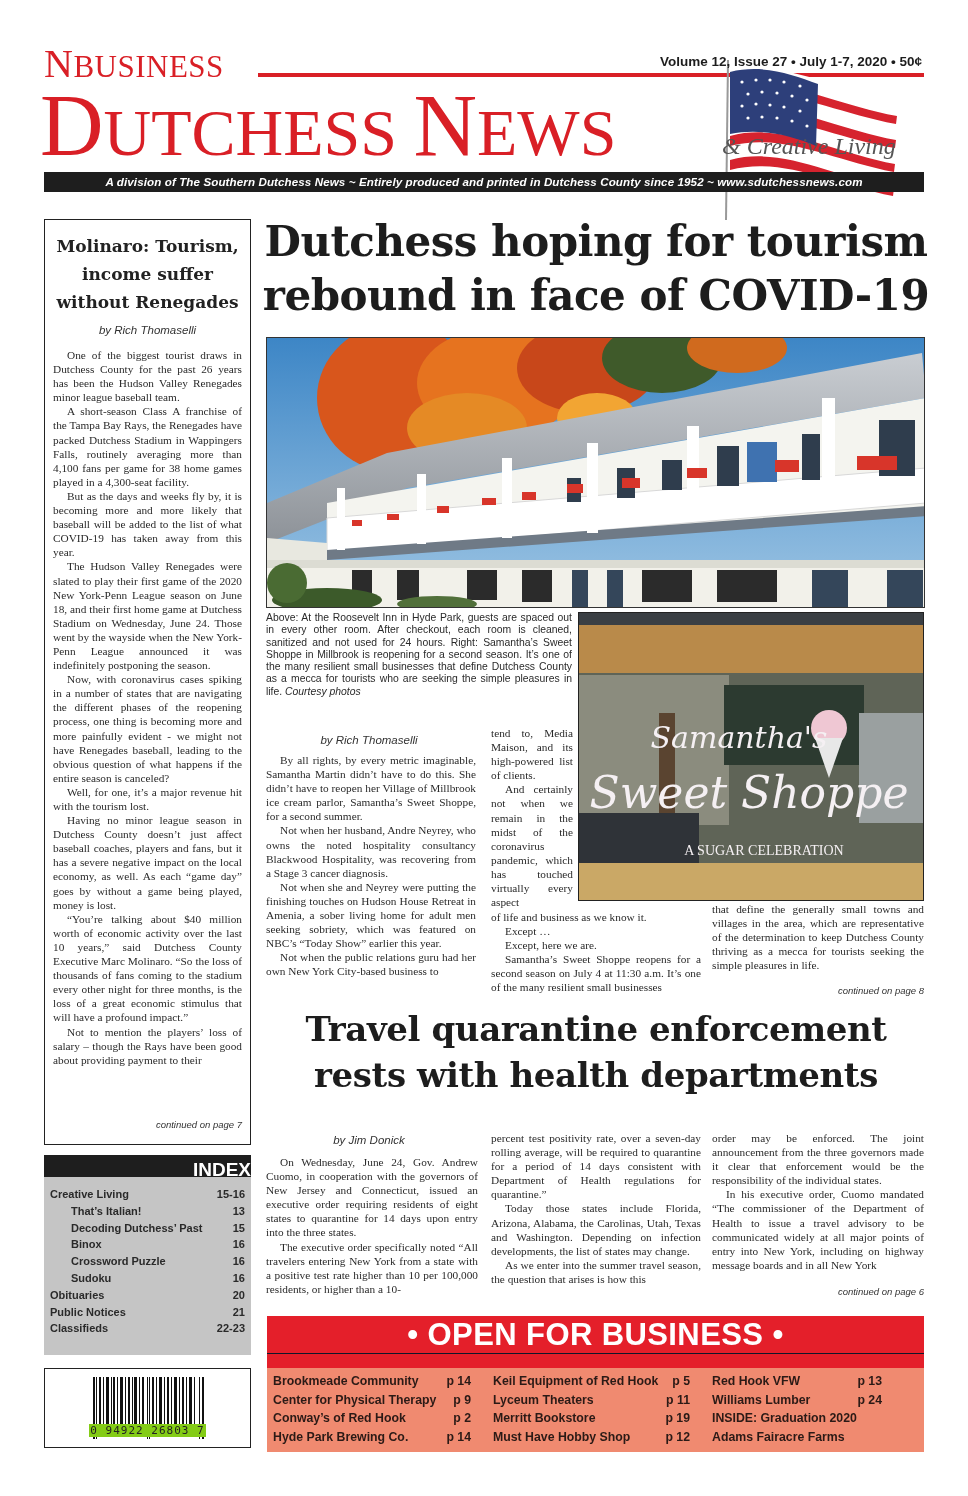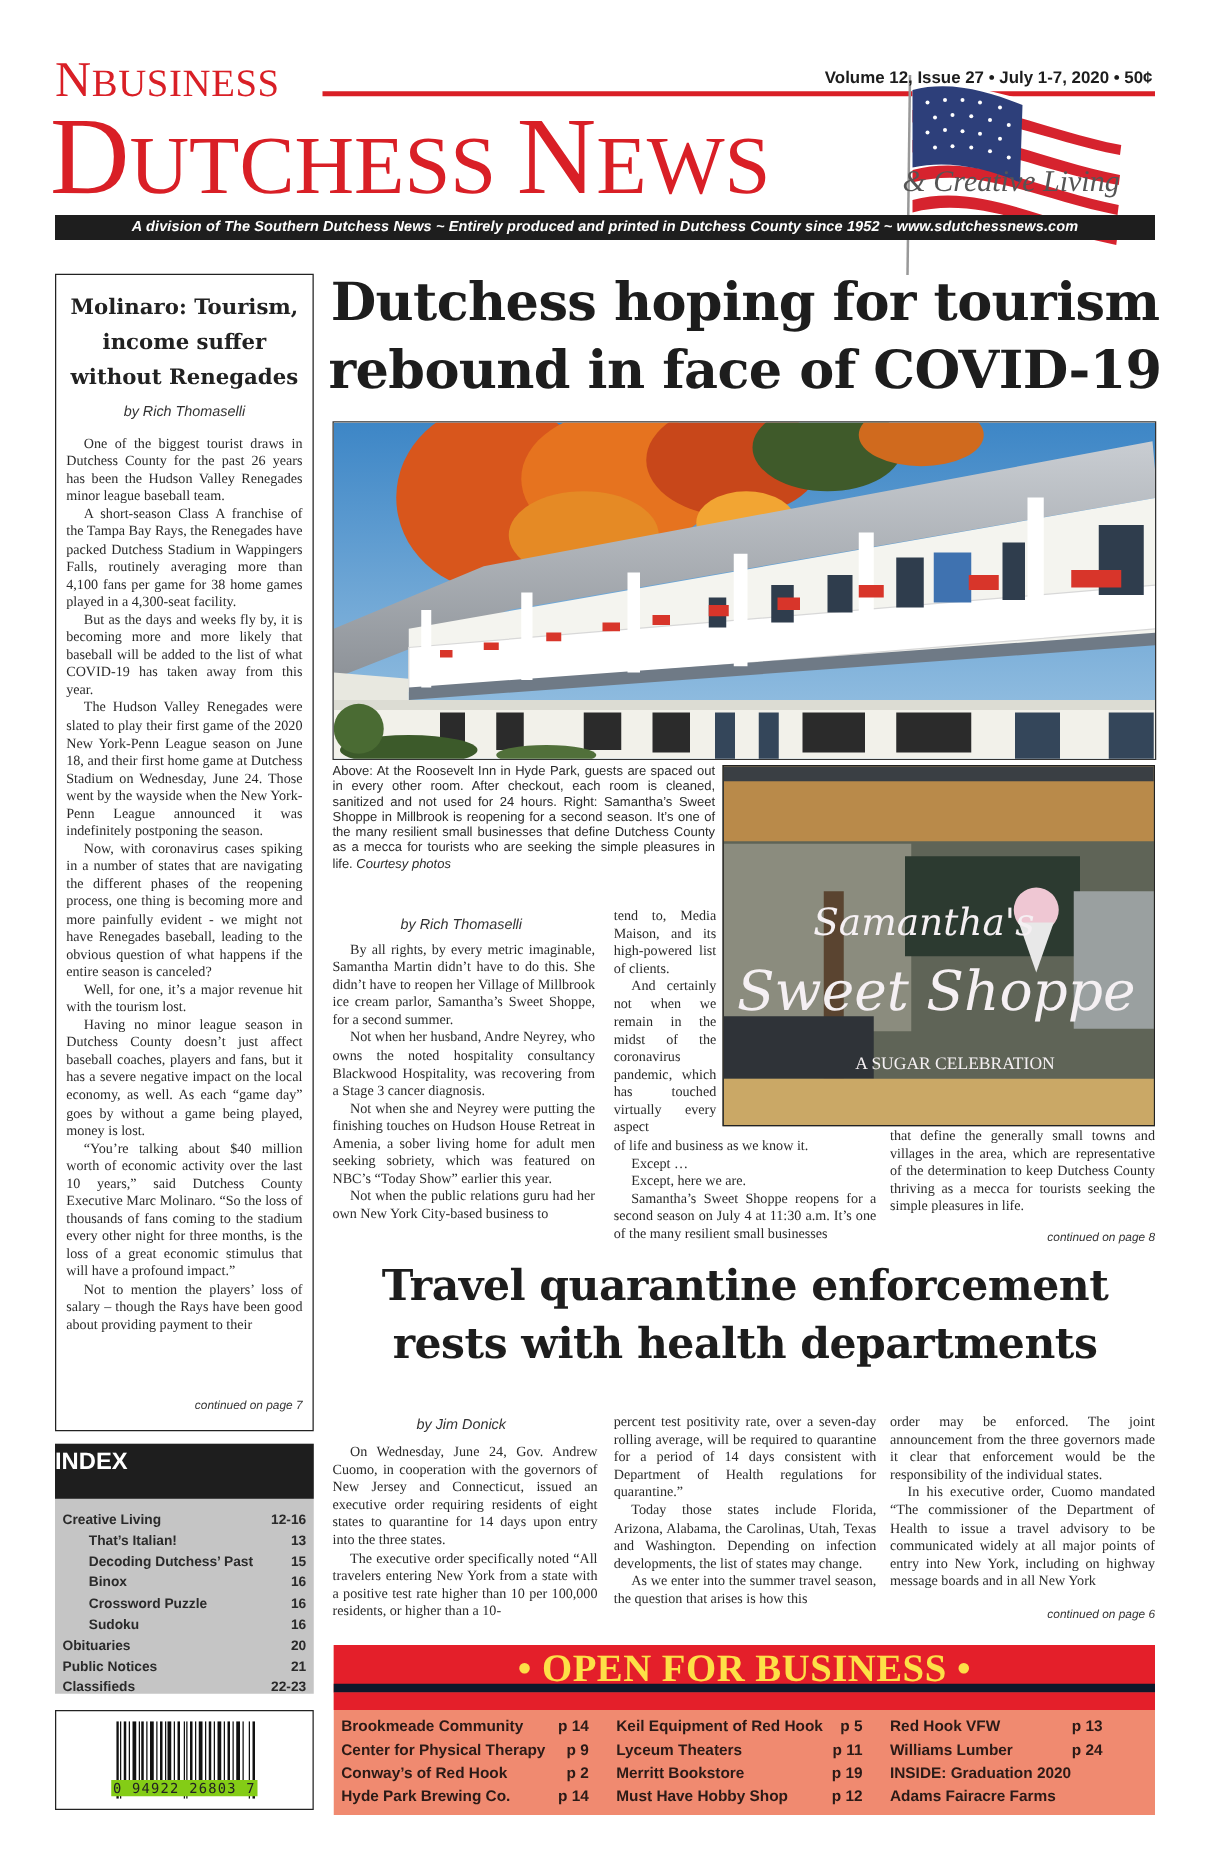--- a/index.html
+++ b/index.html
@@ -23,21 +23,21 @@
   .side-box { position: absolute; left: 44px; top: 219px; width: 207px; height: 926px; border: 1.5px solid #222; padding: 10px 8px; }
   .side-headline { font-family: "DejaVu Serif", serif; font-weight: bold; font-size: 17px; line-height: 28px; text-align: center; color: #222; margin-top: 2px; }
   .byline { font-family: "Liberation Sans", sans-serif; font-style: italic; font-size: 11.5px; text-align: center; color: #333; margin: 8px 0 12px; }
   .body-text { font-family: "Liberation Serif", serif; font-size: 11.3px; line-height: 14.1px; text-align: justify; color: #2a2a2a; }
   .body-text p { text-indent: 14px; }
   .continued { font-family: "Liberation Sans", sans-serif; font-style: italic; font-size: 9.5px; text-align: right; color: #333; margin-top: 8px; }
   .side-continued { position: absolute; right: 8px; bottom: 14px; }
 
   
   .index-box { position: absolute; left: 44px; top: 1155px; width: 207px; height: 200px; background: #c5c5c5; }
-  .index-head { height: 44px; background: #1e1e1e; color: #fff; font-family: "Liberation Sans", sans-serif; font-weight: bold; font-size: 19px; text-align: left; line-height: 30px; }
+  .index-head { height: 22px; background: #1e1e1e; color: #fff; font-family: "Liberation Sans", sans-serif; font-weight: bold; font-size: 19px; text-align: right; line-height: 30px; }
   .index-list { padding: 9px 6px 0 6px; font-family: "Liberation Sans", sans-serif; font-weight: bold; font-size: 11px; color: #2a2a2a; }
   .index-row { display: flex; justify-content: space-between; height: 16.8px; line-height: 16.8px; }
   .index-row.sub .label { padding-left: 21px; }
 
   
   .barcode-box { position: absolute; left: 44px; top: 1368px; width: 207px; height: 80px; border: 1.5px solid #222; background: #fff; }
   .barcode-bars { position: absolute; left: 48px; top: 8px; width: 112px; height: 62px; }
   .barcode-num { position: absolute; left: 0; width: 100%; top: 55px; font-family: "DejaVu Sans Mono", monospace; font-size: 11px; text-align: center; letter-spacing: 1px; color: #222; }
   .barcode-num span { background: #84cc16; padding: 0 1px; }
 
@@ -62,21 +62,21 @@
   
   .second-headline { position: absolute; left: 262px; top: 974px; width: 668px; font-family: "DejaVu Serif", serif; font-size: 34px; line-height: 46px; text-align: center; color: #1d1d1d; letter-spacing: -0.4px; margin-top: 32px; }
   .second-byline { position: absolute; left: 266px; top: 1134px; width: 206px; margin: 0; text-align: center; }
   .sec-col1 { position: absolute; left: 266px; top: 1155px; width: 212px; }
   .sec-col2 { position: absolute; left: 491px; top: 1131px; width: 210px; }
   .sec-col3 { position: absolute; left: 712px; top: 1131px; width: 212px; }
   .sec-continued { position: absolute; left: 712px; top: 1278px; width: 212px; }
 
   
   .ofb { position: absolute; left: 267px; top: 1316px; width: 657px; height: 136px; background: #f08a70; }
-  .ofb-head { height: 38px; background: #e41f2a; color: #fde047; font-family: Liberation Serif, serif; font-size: 31px; font-weight: bold; text-align: center; line-height: 38px; letter-spacing: 0.4px; border-bottom: 7px solid #0f172a; }
+  .ofb-head { height: 38px; background: #e41f2a; color: #ffffff; font-family: Liberation Sans, sans-serif; font-size: 31px; font-weight: bold; text-align: center; line-height: 38px; letter-spacing: 0.4px; border-bottom: 1px solid #0f172a; }
   .ofb-redband { height: 14px; background: #e41f2a; }
   .ofb-cols { display: flex; padding: 4px 22px 0 6px; font-family: "Liberation Sans", sans-serif; font-weight: bold; font-size: 12.3px; color: #2b1a16; }
   .ofb-col { flex: 1; }
   .ofb-col:nth-child(1) { flex: 0 0 218px; }
   .ofb-col:nth-child(2) { flex: 0 0 219px; padding-left: 2px; }
   .ofb-col:nth-child(3) { flex: 1; padding-left: 2px; }
   .ofb-row { display: flex; justify-content: space-between; height: 18.5px; line-height: 18.5px; padding-right: 20px; }
 </style>
 </head>
 <body>
@@ -140,21 +140,21 @@
     <p>Not to mention the players’ loss of salary – though the Rays have been good about providing payment to their</p>
   </div>
   <div class="continued side-continued">continued on page 7</div>
 </article>
 
 <nav class="index-box">
   <div class="index-head">INDEX</div>
   <div class="index-list">
     <div class="index-row">
         <span class="label">Creative Living</span>
-        <span>12-16</span>
+        <span>15-16</span>
       </div>
     <div class="index-row sub">
         <span class="label">That’s Italian!</span>
         <span>13</span>
       </div>
     <div class="index-row sub">
         <span class="label">Decoding Dutchess’ Past</span>
         <span>15</span>
       </div>
     <div class="index-row sub">

